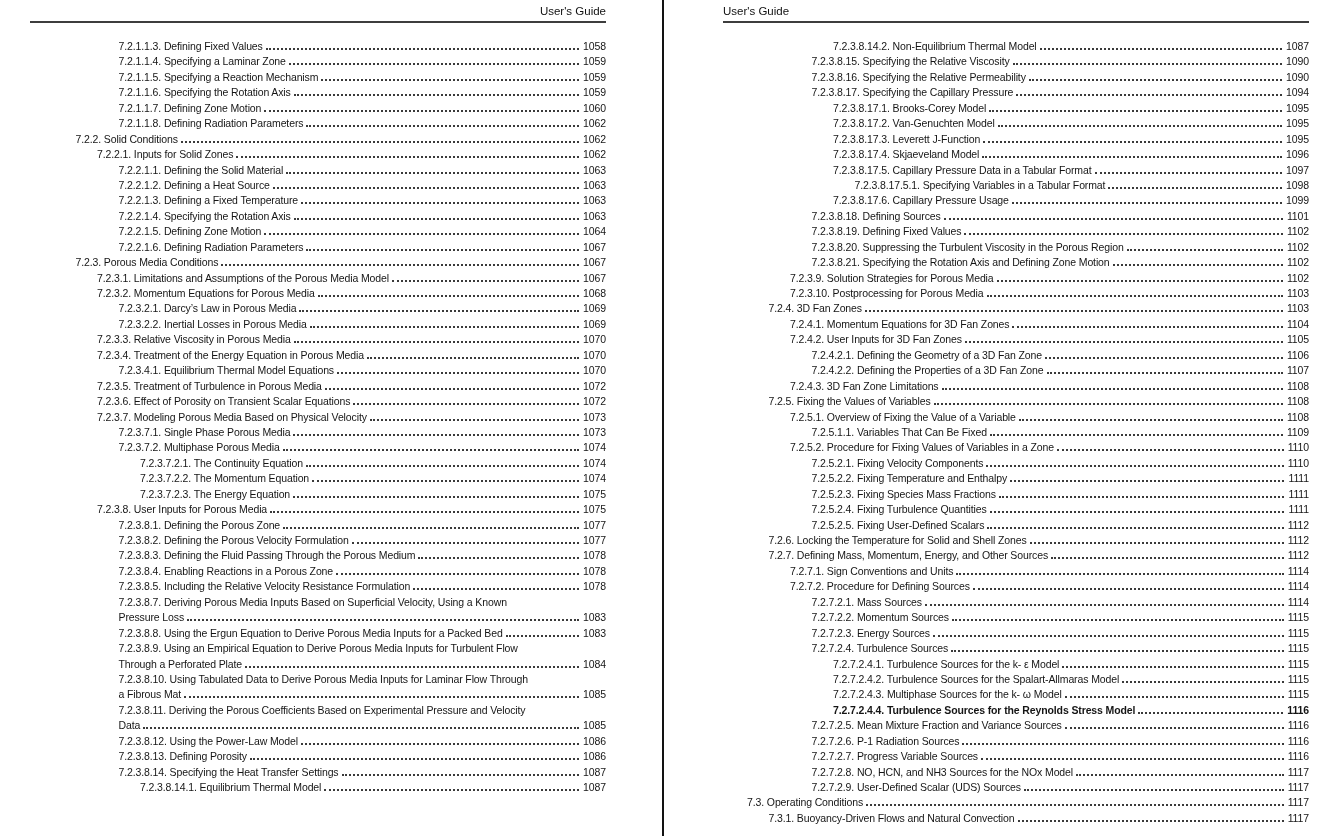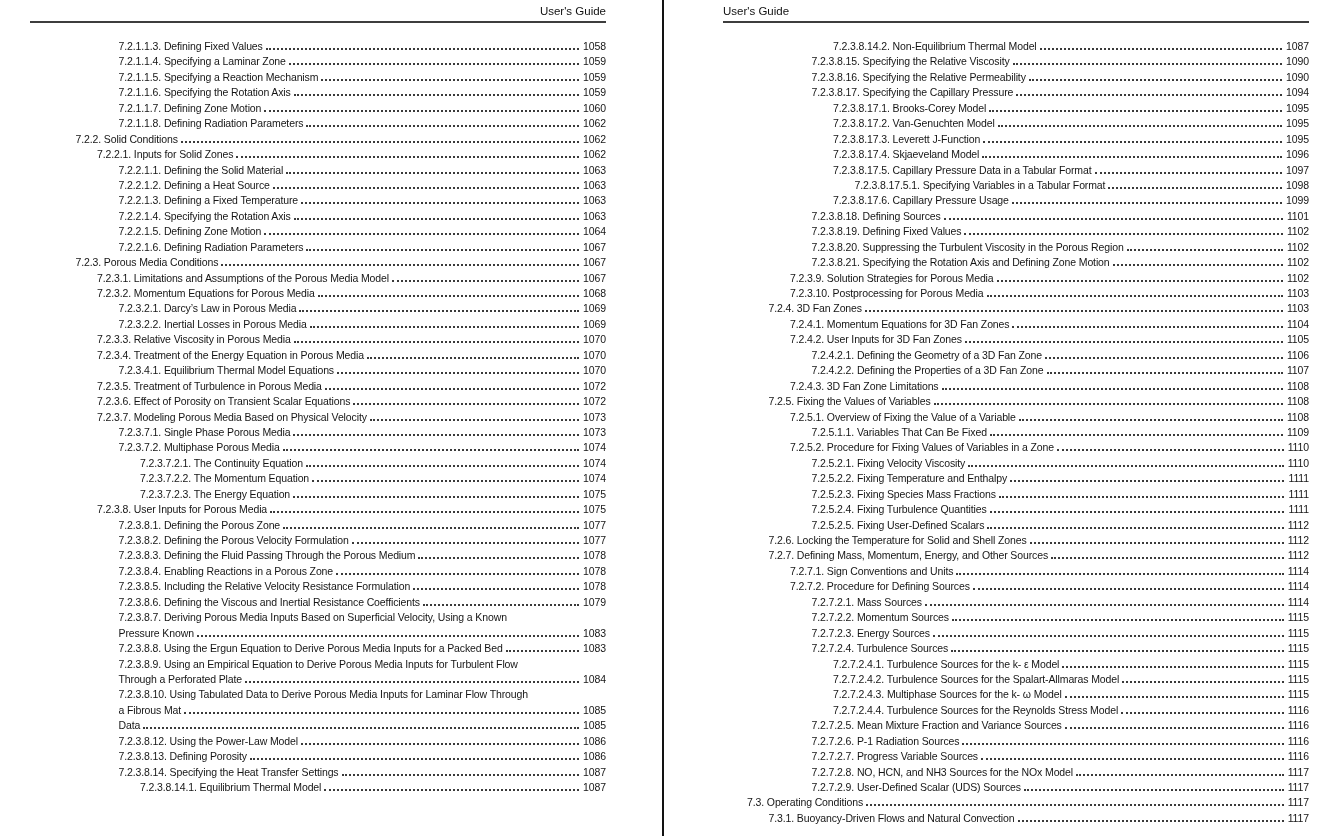--- a/index.html
+++ b/index.html
@@ -311,31 +311,24 @@
       </div>
       <div class="toc-entry" style="padding-left: 88.5px; text-align: right;">
         <div class="toc-line">
           <span class="toc-text">7.2.3.8.5. Including the Relative Velocity Resistance Formulation </span>
           <span class="toc-leader"></span>
           <span class="toc-page">1078</span>
         </div>
       </div>
       <div class="toc-entry" style="padding-left: 88.5px;">
         <div class="toc-line">
-          <span class="toc-text">7.2.3.8.6. Defining the Viscous and Inertial Resistance Coefficients </span>
-          <span class="toc-leader"></span>
-          <span class="toc-page">1079</span>
-        </div>
-      </div>
-      <div class="toc-entry" style="padding-left: 88.5px;">
-        <div class="toc-line">
           <span class="toc-text">7.2.3.8.7. Deriving Porous Media Inputs Based on Superficial Velocity, Using a Known</span>
         </div>
         <div class="toc-line">
-          <span class="toc-text">Pressure Known </span>
+          <span class="toc-text">Pressure Loss </span>
           <span class="toc-leader"></span>
           <span class="toc-page">1083</span>
         </div>
       </div>
       <div class="toc-entry" style="padding-left: 88.5px; text-align: right;">
         <div class="toc-line">
           <span class="toc-text">7.2.3.8.8. Using the Ergun Equation to Derive Porous Media Inputs for a Packed Bed </span>
           <span class="toc-leader"></span>
           <span class="toc-page">1083</span>
         </div>
@@ -354,20 +347,23 @@
         <div class="toc-line">
           <span class="toc-text">7.2.3.8.10. Using Tabulated Data to Derive Porous Media Inputs for Laminar Flow Through</span>
         </div>
         <div class="toc-line">
           <span class="toc-text">a Fibrous Mat </span>
           <span class="toc-leader"></span>
           <span class="toc-page">1085</span>
         </div>
       </div>
       <div class="toc-entry" style="padding-left: 88.5px;">
+        <div class="toc-line">
+          <span class="toc-text">7.2.3.8.11. Deriving the Porous Coefficients Based on Experimental Pressure and Velocity</span>
+        </div>
         <div class="toc-line">
           <span class="toc-text">Data </span>
           <span class="toc-leader"></span>
           <span class="toc-page">1085</span>
         </div>
       </div>
       <div class="toc-entry" style="padding-left: 88.5px;">
         <div class="toc-line">
           <span class="toc-text">7.2.3.8.12. Using the Power-Law Model </span>
           <span class="toc-leader"></span>
@@ -589,21 +585,21 @@
       </div>
       <div class="toc-entry" style="padding-left: 67px;">
         <div class="toc-line">
           <span class="toc-text">7.2.5.2. Procedure for Fixing Values of Variables in a Zone </span>
           <span class="toc-leader"></span>
           <span class="toc-page">1110</span>
         </div>
       </div>
       <div class="toc-entry" style="padding-left: 88.5px;">
         <div class="toc-line">
-          <span class="toc-text">7.2.5.2.1. Fixing Velocity Viscosity </span>
+          <span class="toc-text">7.2.5.2.1. Fixing Velocity Components </span>
           <span class="toc-leader"></span>
           <span class="toc-page">1110</span>
         </div>
       </div>
       <div class="toc-entry" style="padding-left: 88.5px;">
         <div class="toc-line">
           <span class="toc-text">7.2.5.2.2. Fixing Temperature and Enthalpy </span>
           <span class="toc-leader"></span>
           <span class="toc-page">1111</span>
         </div>
@@ -699,21 +695,21 @@
           <span class="toc-page">1115</span>
         </div>
       </div>
       <div class="toc-entry" style="padding-left: 110px;">
         <div class="toc-line">
           <span class="toc-text">7.2.7.2.4.3. Multiphase Sources for the k- ω Model </span>
           <span class="toc-leader"></span>
           <span class="toc-page">1115</span>
         </div>
       </div>
-      <div class="toc-entry" style="padding-left: 110px;">
+      <div class="toc-entry" style="padding-left: 110px; font-weight: bold;">
         <div class="toc-line">
           <span class="toc-text">7.2.7.2.4.4. Turbulence Sources for the Reynolds Stress Model </span>
           <span class="toc-leader"></span>
           <span class="toc-page">1116</span>
         </div>
       </div>
       <div class="toc-entry" style="padding-left: 88.5px;">
         <div class="toc-line">
           <span class="toc-text">7.2.7.2.5. Mean Mixture Fraction and Variance Sources </span>
           <span class="toc-leader"></span>

